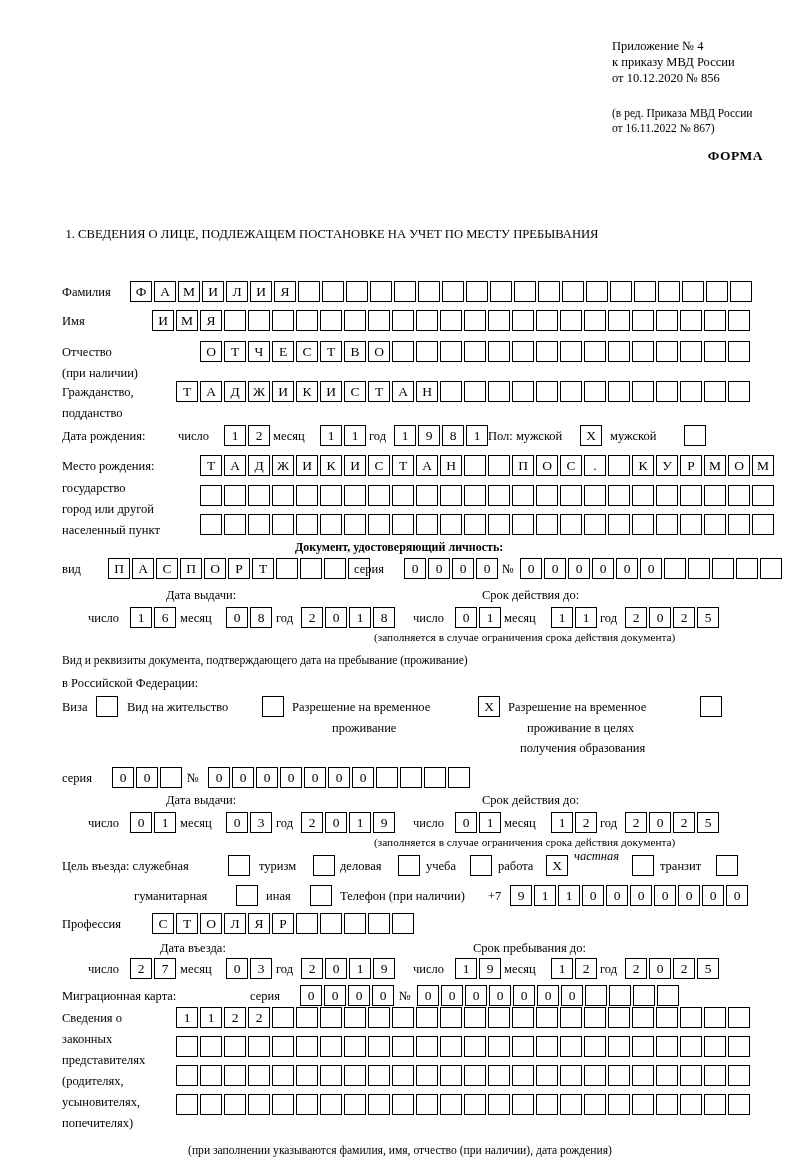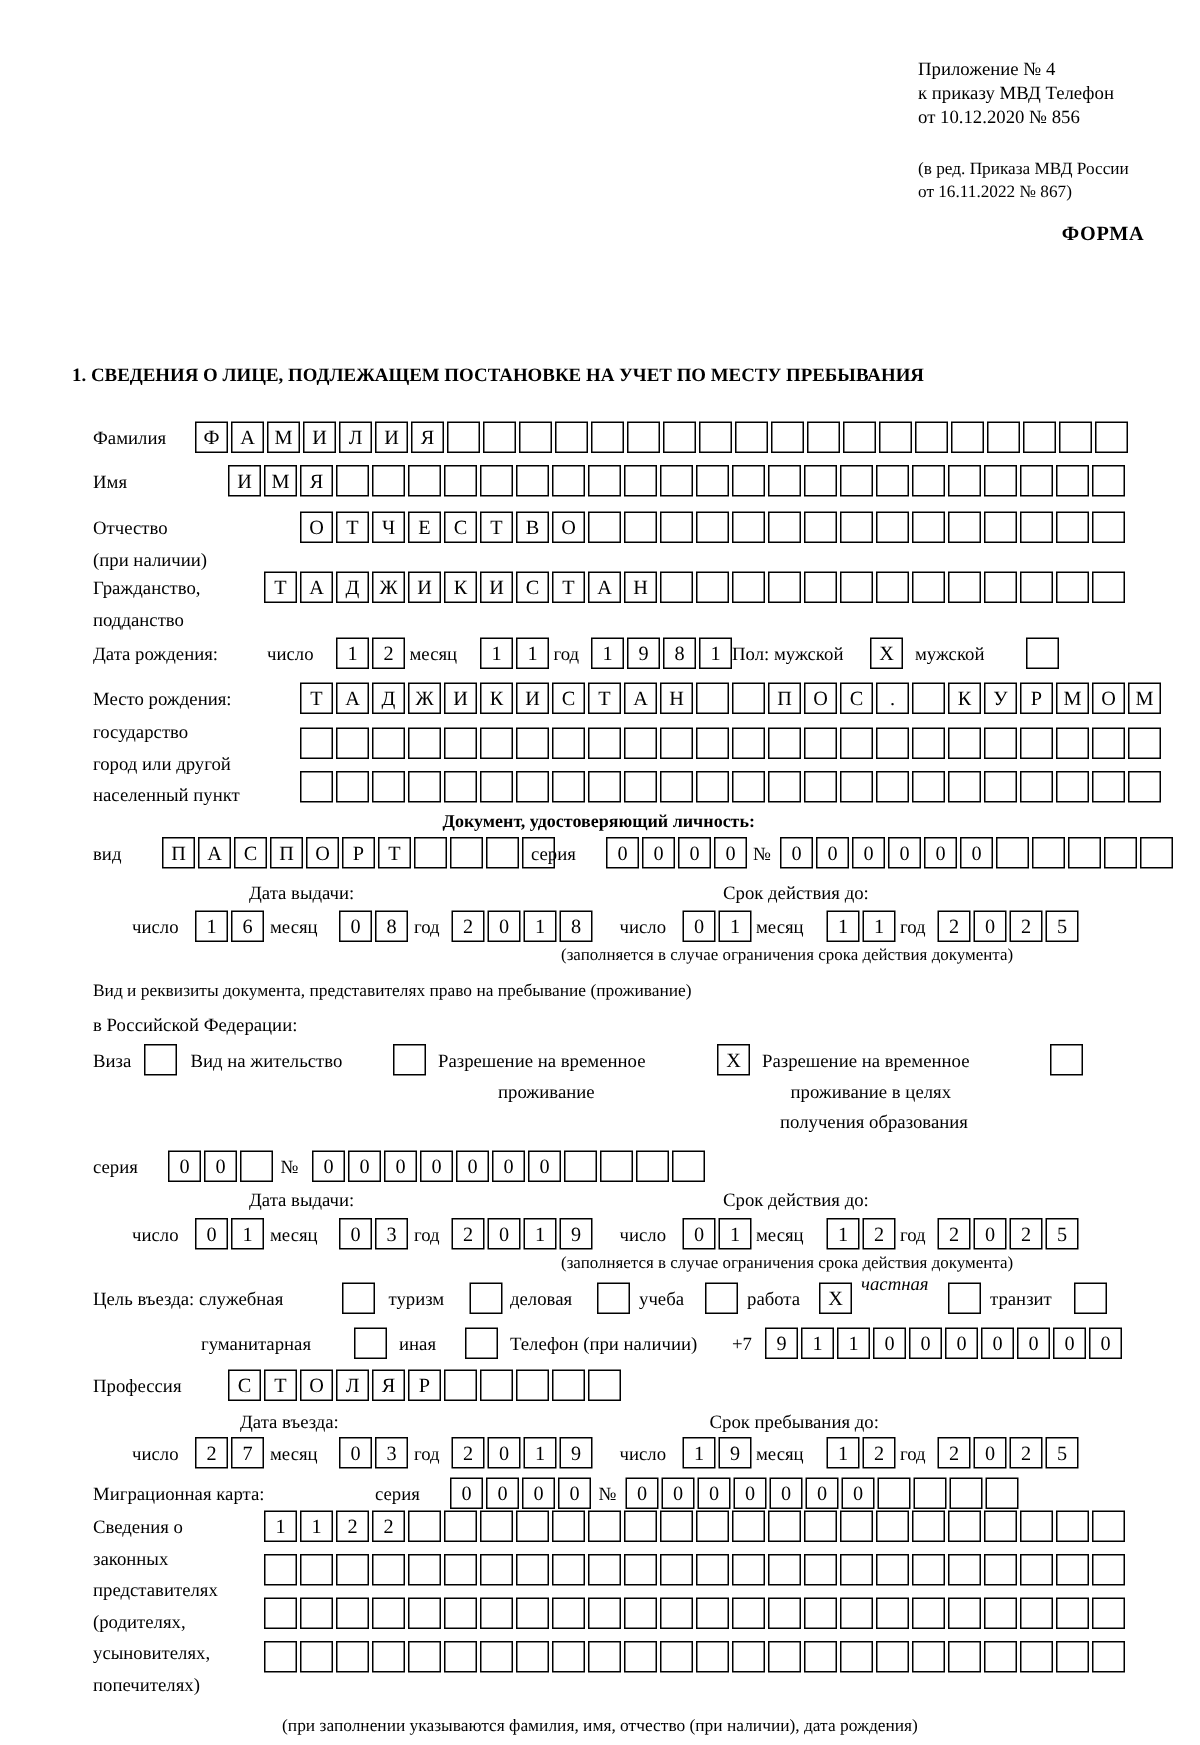--- a/index.html
+++ b/index.html
@@ -55,25 +55,25 @@
   }
   .title .ul {
     display: inline-block;
     width: 62px;
     border-bottom: 1px solid #000;
     vertical-align: bottom;
     height: 14px;
   }
   .section1 {
     position: absolute;
-    top: 243px;
+    top: 227px;
     left: 0;
     width: 664px;
     text-align: center;
-    font-weight: bold;
+    font-weight: normal;
     font-size: 12.6px;
   }
   .lbl {
     position: absolute;
     font-size: 12.5px;
     white-space: nowrap;
   }
   .lbl.sm { font-size: 11.6px; }
   .lbl.b { font-weight: bold; }
 
@@ -113,21 +113,21 @@
     text-align: center;
   }
 </style>
 </head>
 <body>
 
 <div class="page">
 
   <div class="hdr">
     <div>Приложение № 4</div>
-    <div>к приказу МВД Телефон</div>
+    <div>к приказу МВД России</div>
     <div>от 10.12.2020 № 856</div>
     <div class="small">(в ред. Приказа МВД России</div>
     <div class="small" style="margin-top:0">от 16.11.2022 № 867)</div>
   </div>
 
   <div class="forma">ФОРМА</div>
 
 
   <div class="section1">1. СВЕДЕНИЯ О ЛИЦЕ, ПОДЛЕЖАЩЕМ ПОСТАНОВКЕ НА УЧЕТ ПО МЕСТУ ПРЕБЫВАНИЯ</div>
 
@@ -421,21 +421,21 @@
     </div>
   <div class="lbl" style="top:611px; left:600px;">год</div>
   <div class="cells" id="row-doc-valid-year" style="top:607px; left:625px;">
       <div class="cell">2</div>
       <div class="cell">0</div>
       <div class="cell">2</div>
       <div class="cell">5</div>
     </div>
   <div class="note" style="top:631px; left:374px;">(заполняется в случае ограничения срока действия документа)</div>
 
-  <div class="lbl sm" style="top:654px; left:62px;">Вид и реквизиты документа, представителях право на пребывание (проживание)</div>
+  <div class="lbl sm" style="top:654px; left:62px;">Вид и реквизиты документа, подтверждающего дата на пребывание (проживание)</div>
   <div class="lbl" style="top:676px; left:62px;">в Российской Федерации:</div>
 
   <div class="lbl" style="top:700px; left:62px;">Виза</div>
   <div class="box" id="box-visa" style="top:696px; left:96px;"></div>
   <div class="lbl" style="top:700px; left:127px;">Вид на жительство</div>
   <div class="box" id="box-residence" style="top:696px; left:262px;"></div>
   <div class="lbl" style="top:700px; left:292px;">Разрешение на временное</div>
   <div class="lbl" style="top:721px; left:332px;">проживание</div>
   <div class="box" id="box-temp-residence" style="top:696px; left:478px;">X</div>
   <div class="lbl" style="top:700px; left:508px;">Разрешение на временное</div>

